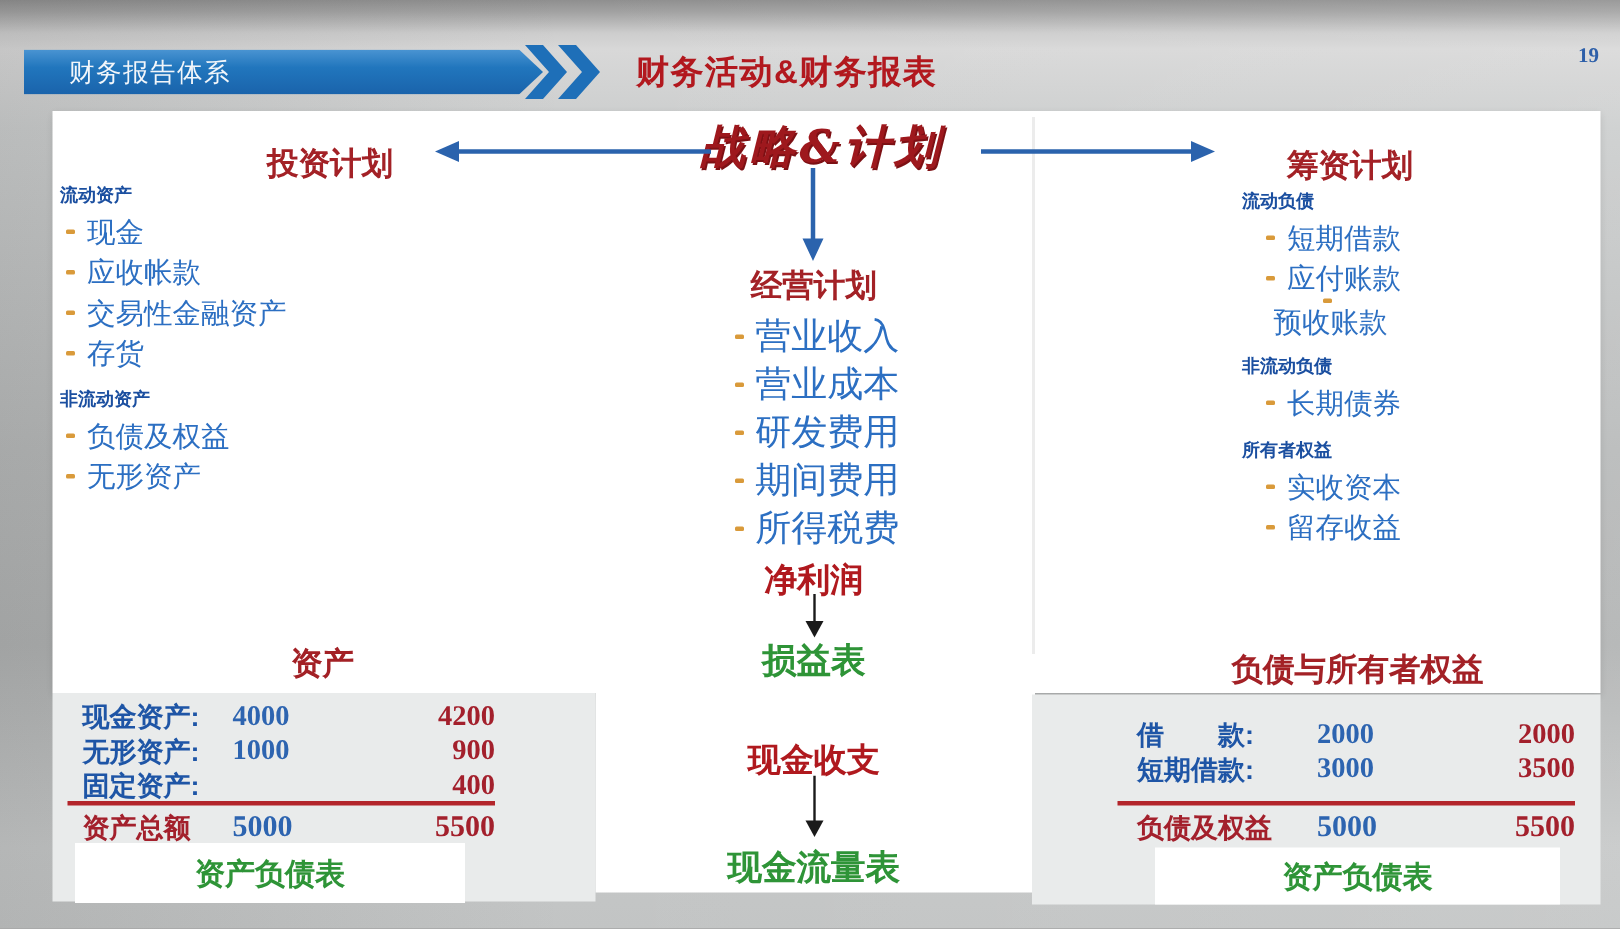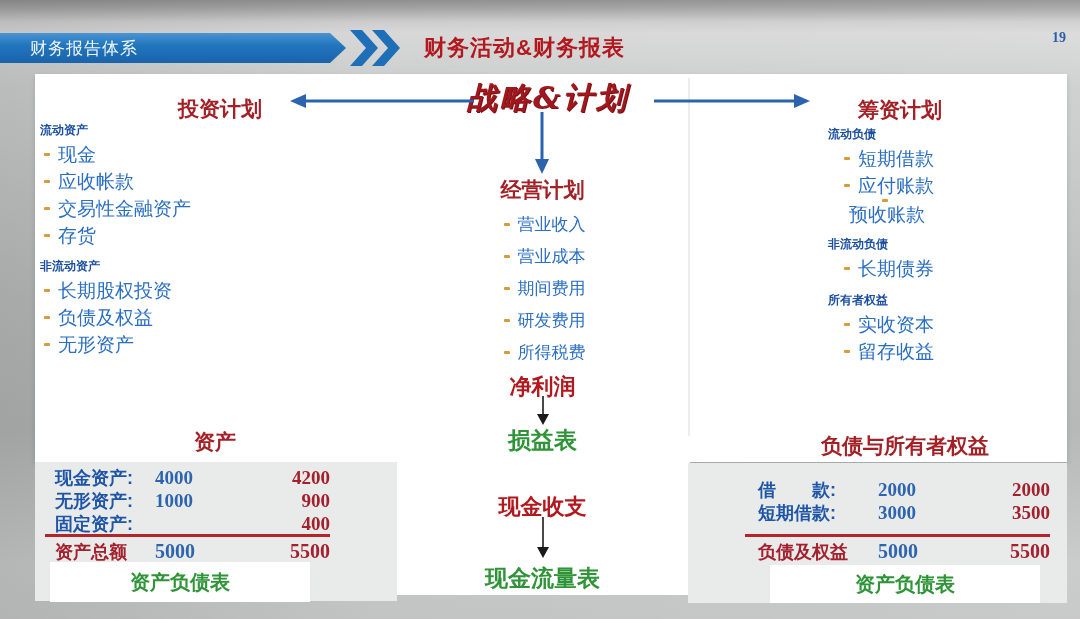--- a/index.html
+++ b/index.html
@@ -5,21 +5,21 @@
   html,body{margin:0;padding:0;background:#888;}
   #slide{
     position:relative;width:1080px;height:619px;overflow:hidden;
     font-family:"Liberation Sans","DejaVu Sans",sans-serif;
     background-image:
       linear-gradient(90deg, rgba(40,40,40,0.10) 0%, rgba(255,255,255,0) 35%, rgba(255,255,255,0.10) 100%),
       linear-gradient(180deg,#8f8f8f 0px,#a2a2a2 8px,#cdcdcd 22px,#d8d8d8 33px,#cbcdcd 85px,#b6b8b8 300px,#afb1b1 430px,#c5c7c7 565px,#c2c4c4 619px);
   }
   .abs{position:absolute;}
   
-  #header-bar{left:0;top:33px;width:346px;height:30px;
+  #header-bar{left:16px;top:33px;width:346px;height:30px;
     background:linear-gradient(180deg,#4a94d2 0%,#2176bd 40%,#1a63ab 100%);
     clip-path:polygon(0 0,330px 0,346px 15px,330px 100%,0 100%);
     display:flex;align-items:center;}
   #header-bar span{color:#f2f6fa;font-size:17px;padding-left:30px;letter-spacing:1px;}
   #slide-title{left:424px;top:33px;font-size:22px;font-weight:bold;color:#b2181e;letter-spacing:1px;}
   #page-number{right:14px;top:30px;font-family:"Liberation Serif",serif;font-weight:bold;font-size:14px;color:#2d5fa9;}
   
   .panel{background:#ffffff;}
   #panel-main{left:35px;top:74px;width:1032px;height:388px;box-shadow:0 2px 5px rgba(0,0,0,0.12);}
   #panel-center{left:397px;top:74px;width:293px;height:521px;background:#ffffff;}
@@ -28,21 +28,21 @@
   #panel-right-table{left:688px;top:463px;width:379px;height:140px;background:#e9ebeb;}
   #footer-left-box{left:50px;top:562px;width:260px;height:40px;background:#ffffff;display:flex;align-items:center;justify-content:center;}
   #footer-right-box{left:770px;top:565px;width:270px;height:38px;background:#ffffff;display:flex;align-items:center;justify-content:center;}
   
   .section-title{font-size:21px;font-weight:bold;color:#a32126;text-align:center;}
   .group-heading{font-size:12px;font-weight:bold;color:#1b4fa0;margin-bottom:2px;}
   .li{display:flex;align-items:center;height:27px;}
   .bullet{width:6px;height:3px;background:#d99a3a;border-radius:1px;margin:0 8px 0 4px;flex:none;}
   .li-text{font-size:19px;color:#2c6fc2;white-space:nowrap;}
   .center-li{height:32px;justify-content:center;}
-  .center-li .li-text{font-size:17px;}
+  .center-li .li-text{font-size:24px;}
   .red-label{font-weight:bold;color:#b0191e;text-align:center;}
   .green-label{font-weight:bold;color:#2e9437;text-align:center;}
   
   #strategy{left:428px;top:78px;width:240px;text-align:center;
     font-family:"DejaVu Serif","Liberation Serif",serif;font-style:italic;font-weight:bold;
     font-size:30px;letter-spacing:3px;color:#9e181d;text-shadow:1px 1px 0 #7d1014;white-space:nowrap;}
   
   .fin-table{display:flex;flex-direction:column;}
   .t-row{display:flex;align-items:center;height:23px;}
   .t-label{font-size:18px;font-weight:bold;color:#1e55a6;white-space:pre;}
@@ -104,49 +104,45 @@
       </div>
     <div class="li">
         <span class="bullet"></span>
         <span class="li-text">存货</span>
       </div>
   </div>
   <div class="abs" style="left:40px;top:258px;">
     <div class="group-heading">非流动资产</div>
     <div class="li">
         <span class="bullet"></span>
-        <span class="li-text">长期股权投资</span>
-      </div>
-    <div class="li">
-        <span class="bullet"></span>
         <span class="li-text">负债及权益</span>
       </div>
     <div class="li">
         <span class="bullet"></span>
         <span class="li-text">无形资产</span>
       </div>
   </div>
 
   <div class="abs section-title" style="left:450px;top:176px;width:185px;">经营计划</div>
   <div class="abs" style="left:450px;top:208px;width:185px;">
     <div class="li center-li">
         <span class="bullet"></span>
         <span class="li-text">营业收入</span>
       </div>
     <div class="li center-li">
         <span class="bullet"></span>
         <span class="li-text">营业成本</span>
       </div>
     <div class="li center-li">
         <span class="bullet"></span>
+        <span class="li-text">研发费用</span>
+      </div>
+    <div class="li center-li">
+        <span class="bullet"></span>
         <span class="li-text">期间费用</span>
-      </div>
-    <div class="li center-li">
-        <span class="bullet"></span>
-        <span class="li-text">研发费用</span>
       </div>
     <div class="li center-li">
         <span class="bullet"></span>
         <span class="li-text">所得税费</span>
       </div>
   </div>
   <div class="abs red-label" style="left:450px;top:372px;width:185px;font-size:22px;">净利润</div>
   <svg class="abs" style="left:533px;top:396px;" width="20" height="30">
     <line x1="10" y1="0" x2="10" y2="20" stroke="#1a1a1a" stroke-width="1.6"></line>
     <polygon points="10,29 4,18 16,18" fill="#1a1a1a"></polygon>

